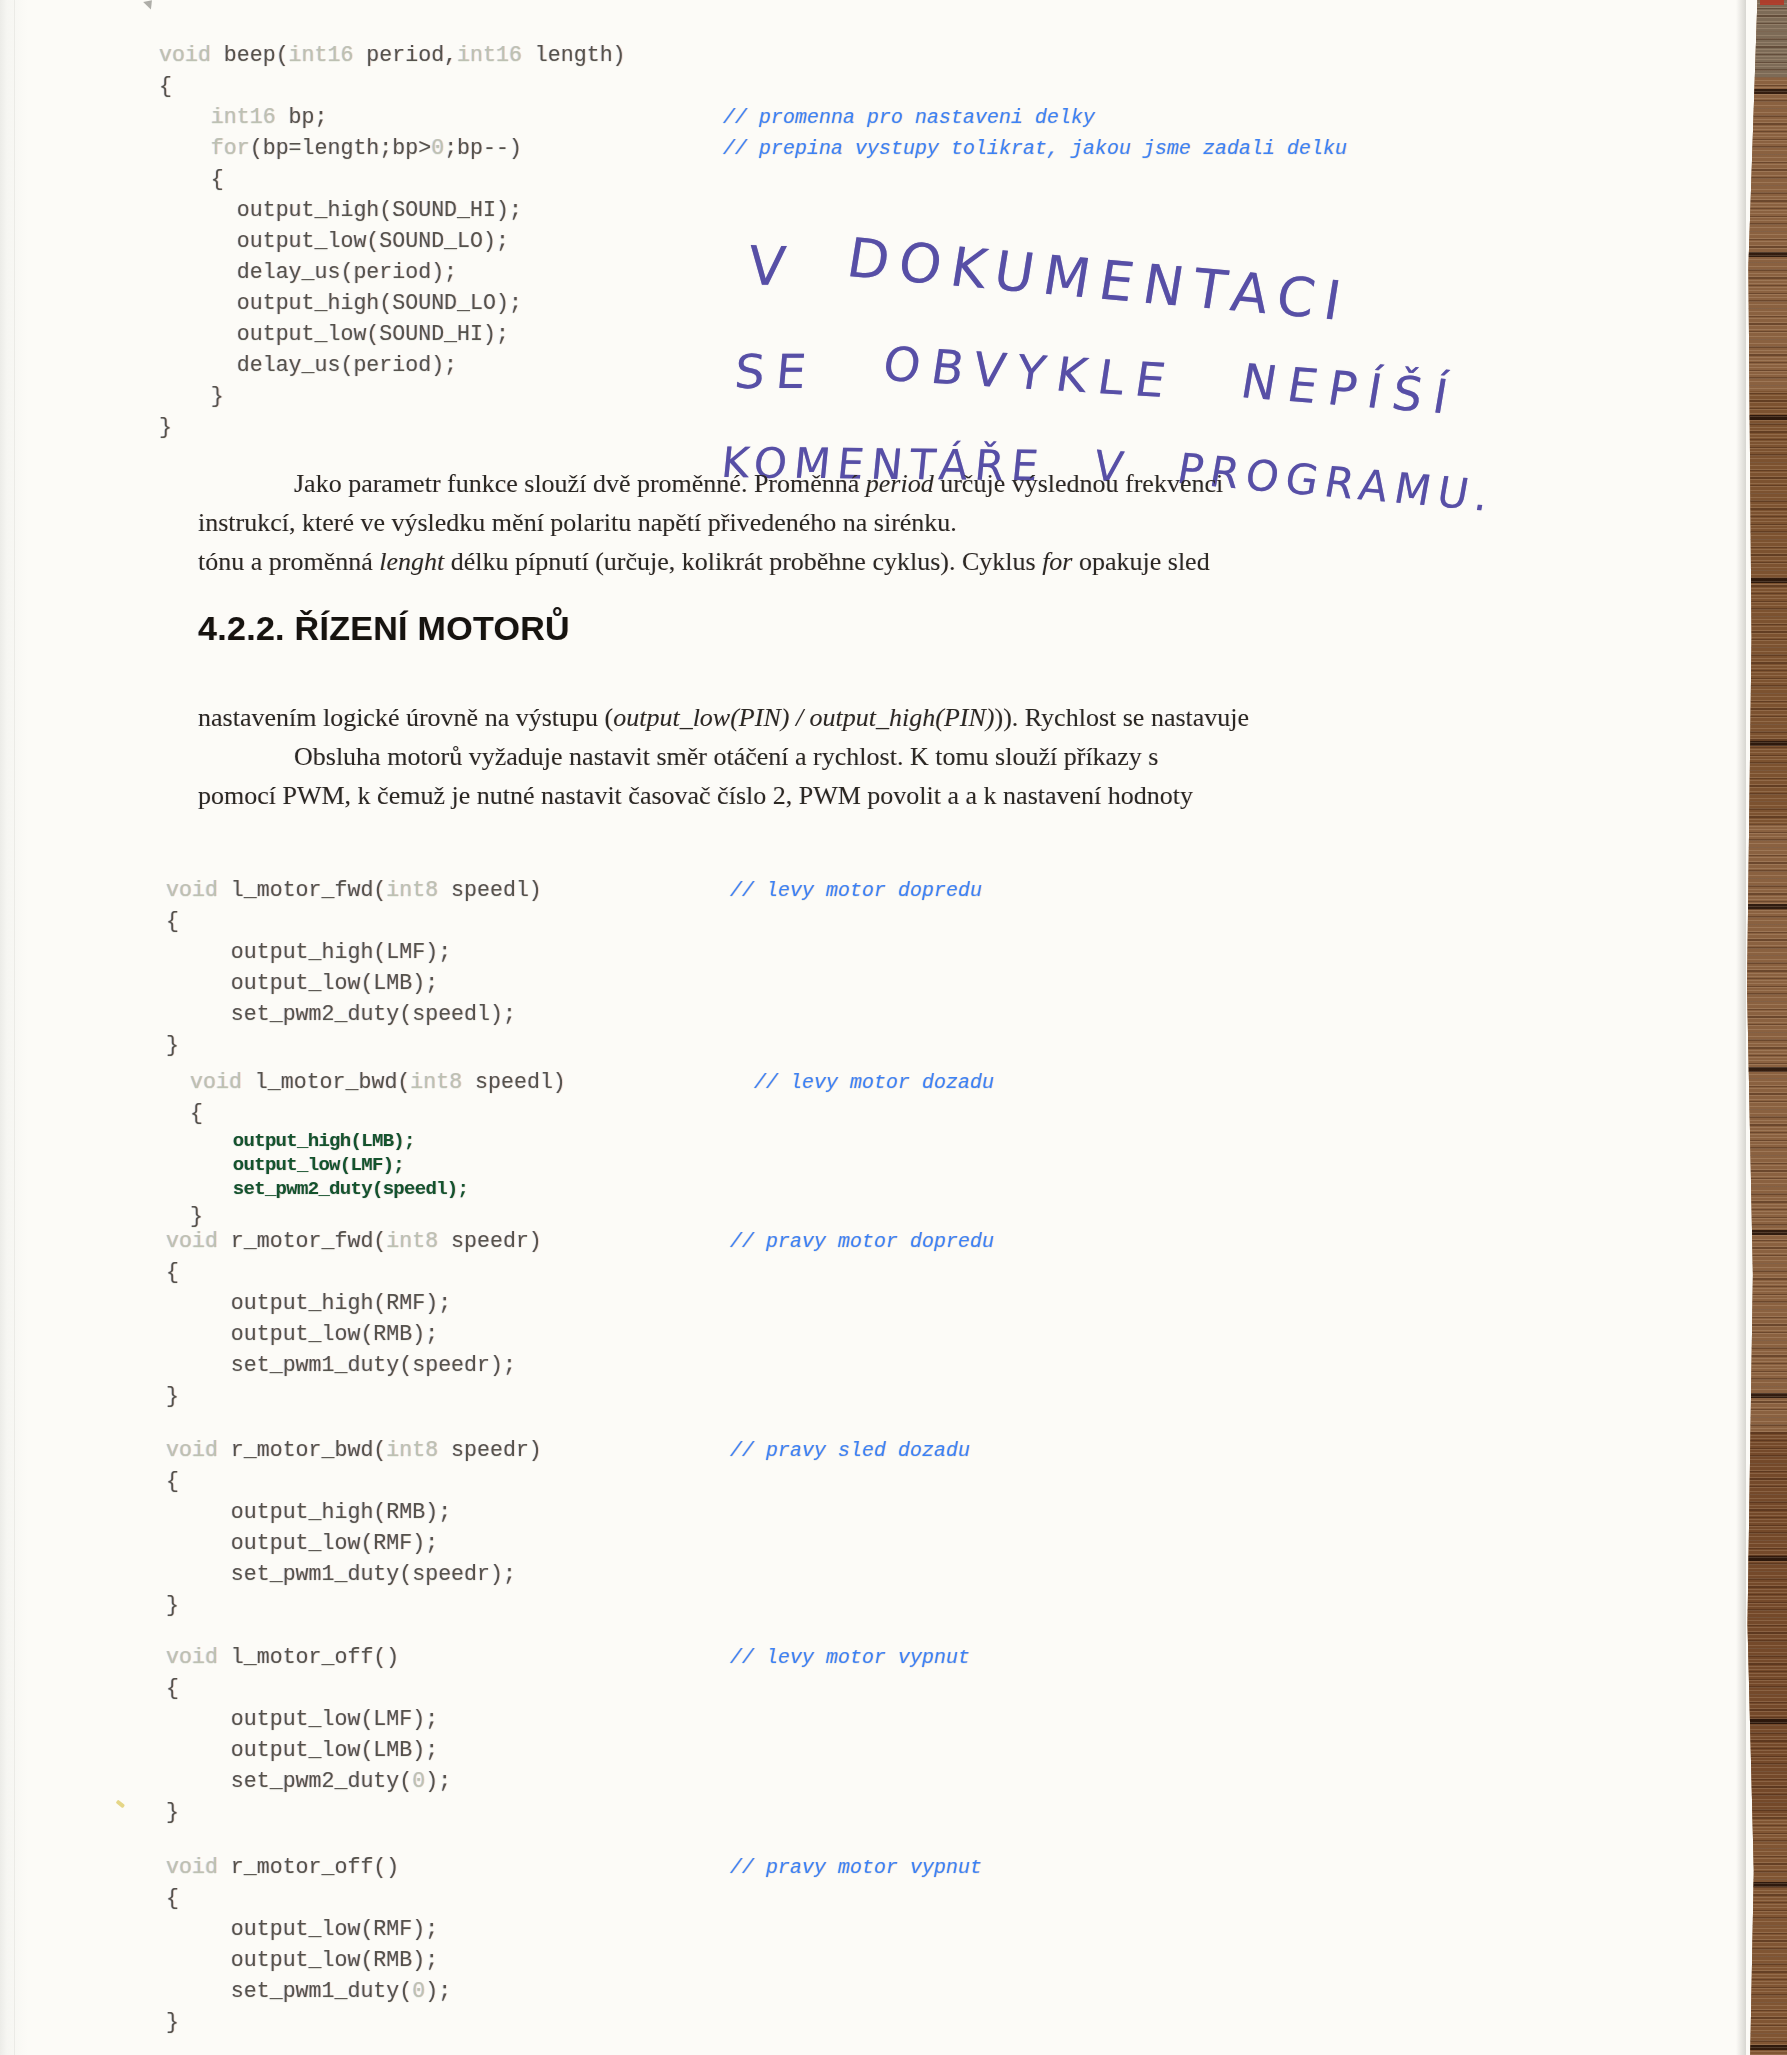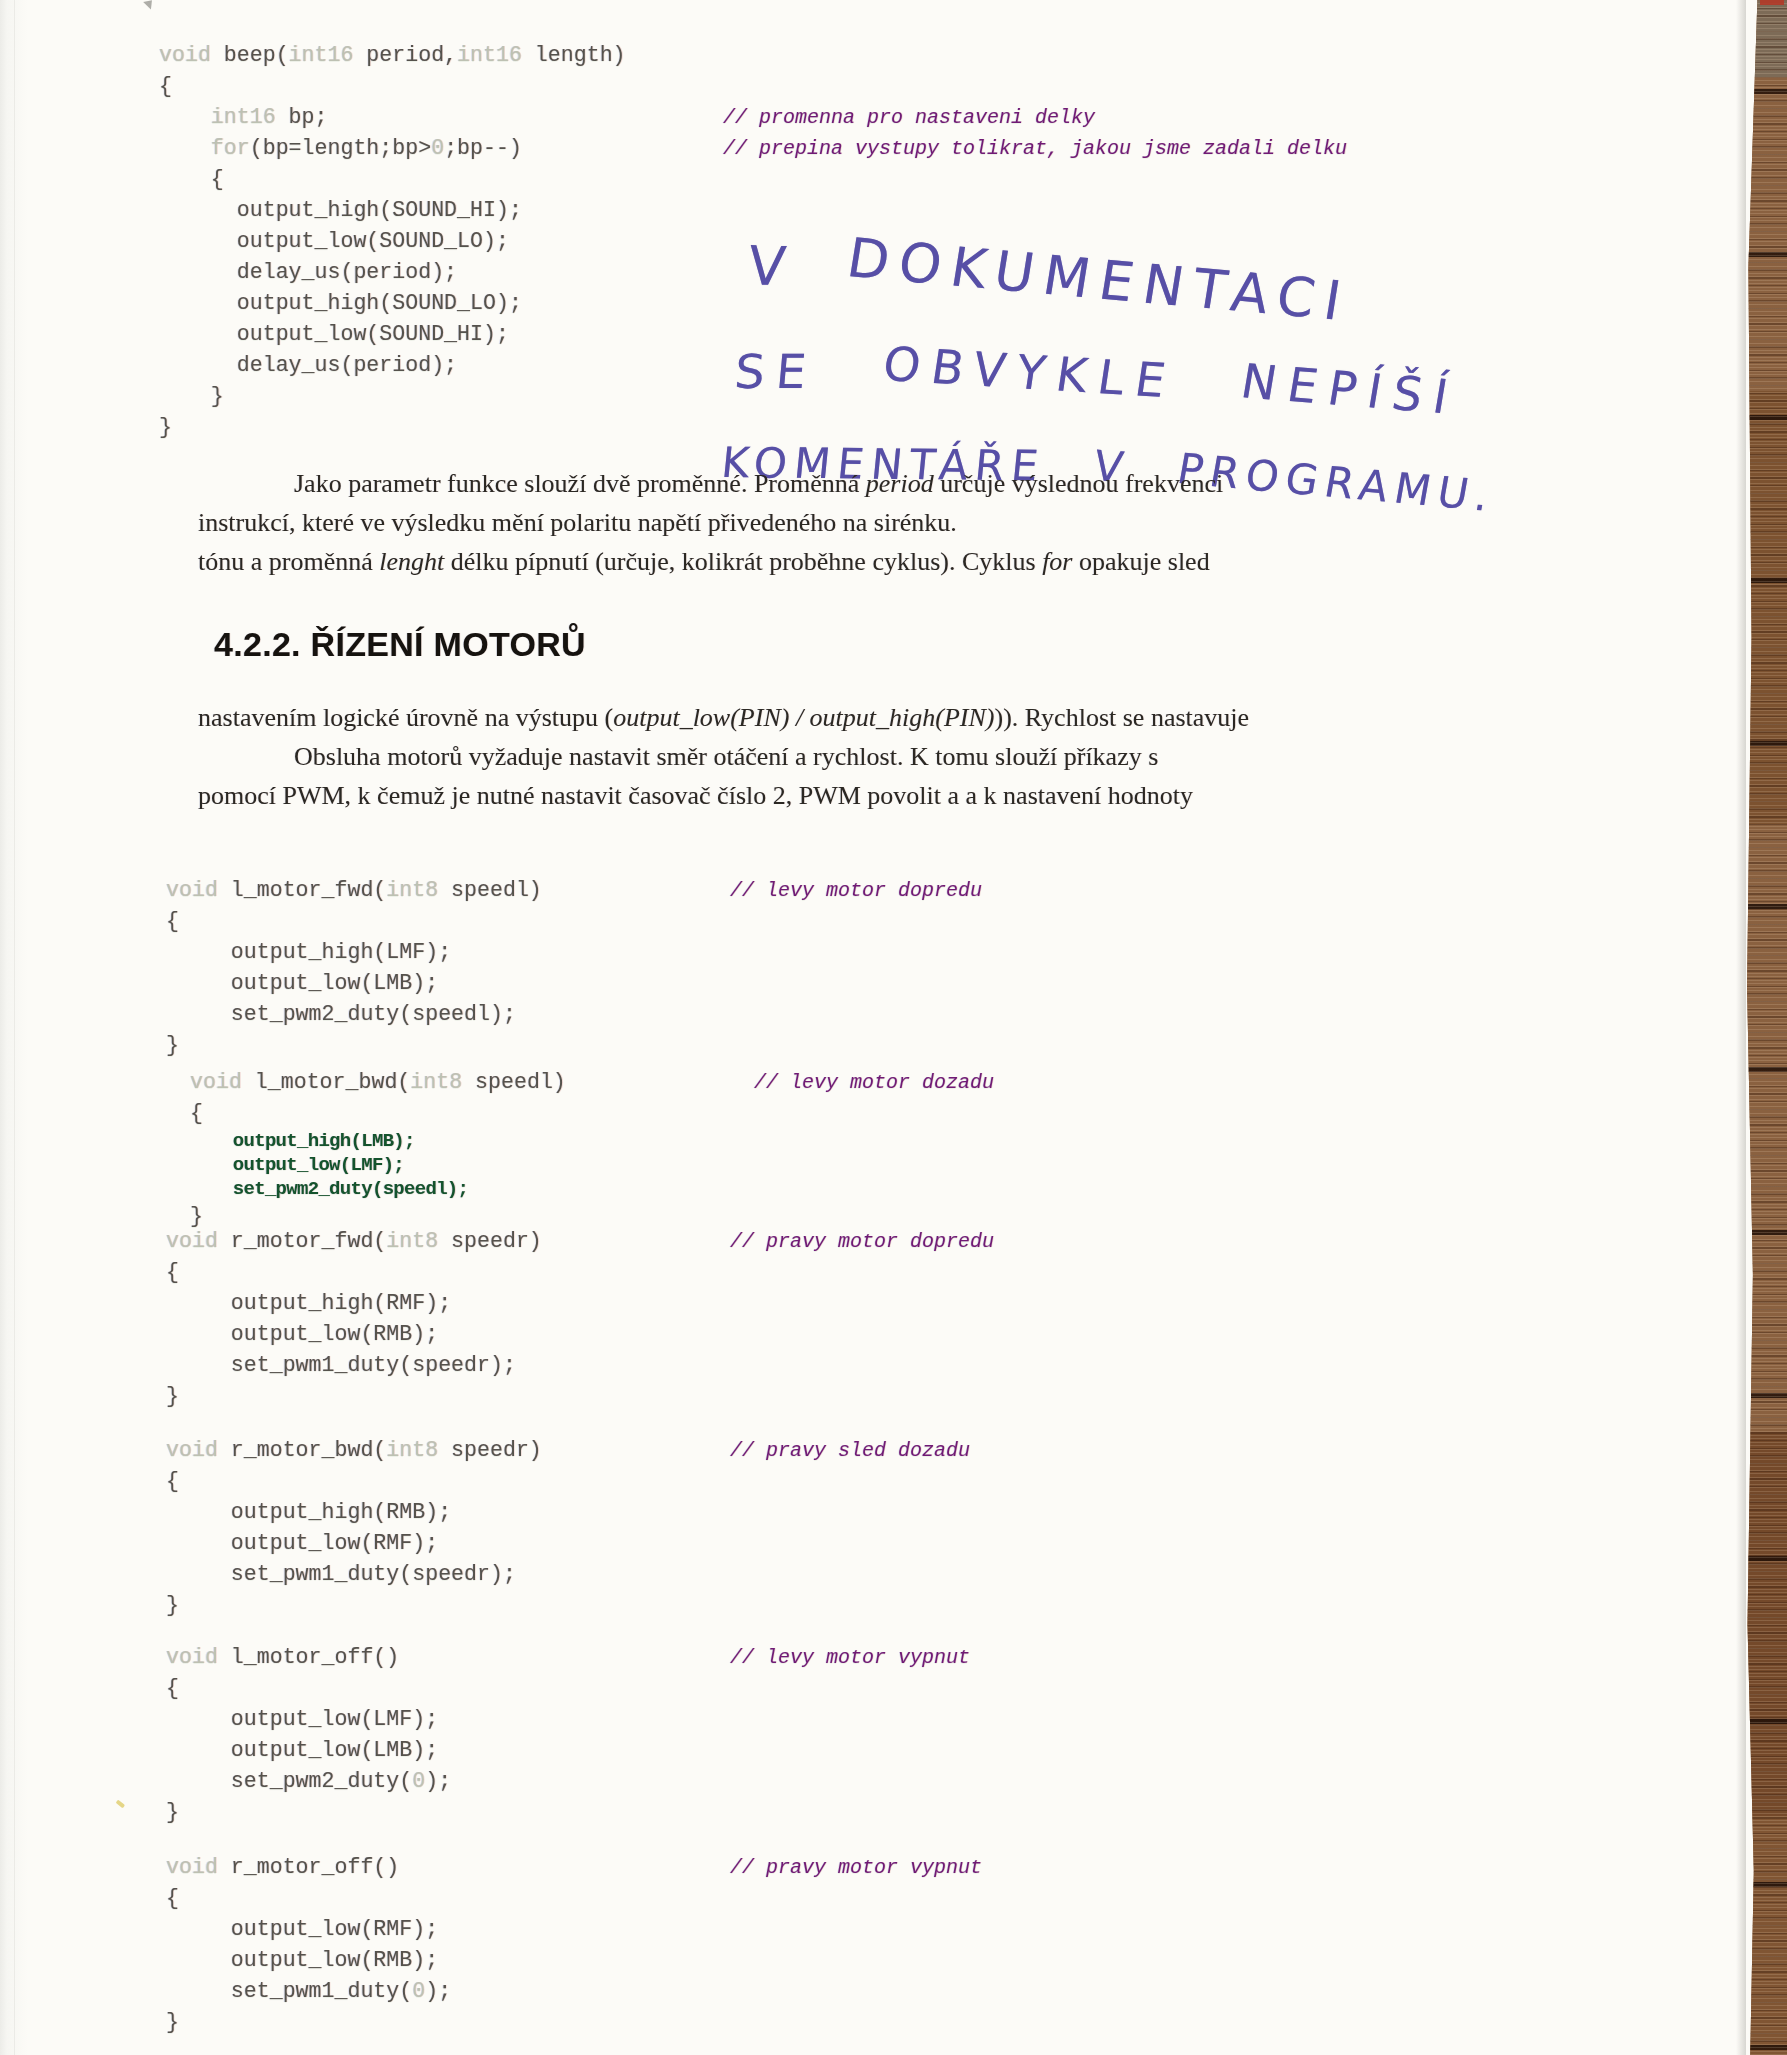--- a/index.html
+++ b/index.html
@@ -47,21 +47,21 @@
     position:absolute;
     font-family:Liberation Mono, monospace;
     font-size:21.6px;color:#55524c;
     text-shadow:0.8px 0 0 rgba(186,64,52,.16),-0.8px 0 0 rgba(66,88,186,.16),0 0.7px 0 rgba(110,150,110,.10);
   }
   .cl{position:relative;white-space:pre;line-height:31px;height:31px;}
   .cl.sm{font-size:19px;line-height:24px;height:24px;font-weight:bold;letter-spacing:-0.7px;color:#14532d;}
   .kw{color:#bdc1b2;}
   .cm{
     position:absolute;left:564px;top:0;white-space:pre;
-    color:#701a75;font-style:italic;font-weight:normal;
+    color:#3b82f6;font-style:italic;font-weight:normal;
     font-size:20px;letter-spacing:0;
   }
 
   .b1{left:159px;top:40px;}
   .b2{left:166px;top:875px;}
   .b3{left:166px;top:1067px;margin-left:24px;}
   .b4{left:166px;top:1226px;}
   .b5{left:166px;top:1435px;}
   .b6{left:166px;top:1642px;}
   .b7{left:166px;top:1852px;}
@@ -73,21 +73,21 @@
     font-size:26px;color:#2b2823;
     text-shadow:0.7px 0 0 rgba(170,70,60,.12),-0.7px 0 0 rgba(60,80,170,.12);
   }
   .pl{white-space:pre;line-height:39px;height:39px;}
   .pl.ind{padding-left:96px;}
   .pl i{font-style:italic;}
   .p1{top:464px;}
   .p2{top:698px;}
 
   .heading{
-    position:absolute;left:198px;top:609px;margin:16px;
+    position:absolute;left:198px;top:609px;margin:0;
     font-family:"Liberation Sans","DejaVu Sans",sans-serif;
     font-weight:bold;font-size:34px;color:#16130f;letter-spacing:0.3px;
     text-shadow:0.7px 0 0 rgba(150,60,50,.15),-0.7px 0 0 rgba(50,70,150,.15);
   }
 
   
   .hand{
     position:absolute;white-space:pre;
     color:#574fa6;
     font-family:"DejaVu Sans",sans-serif;

